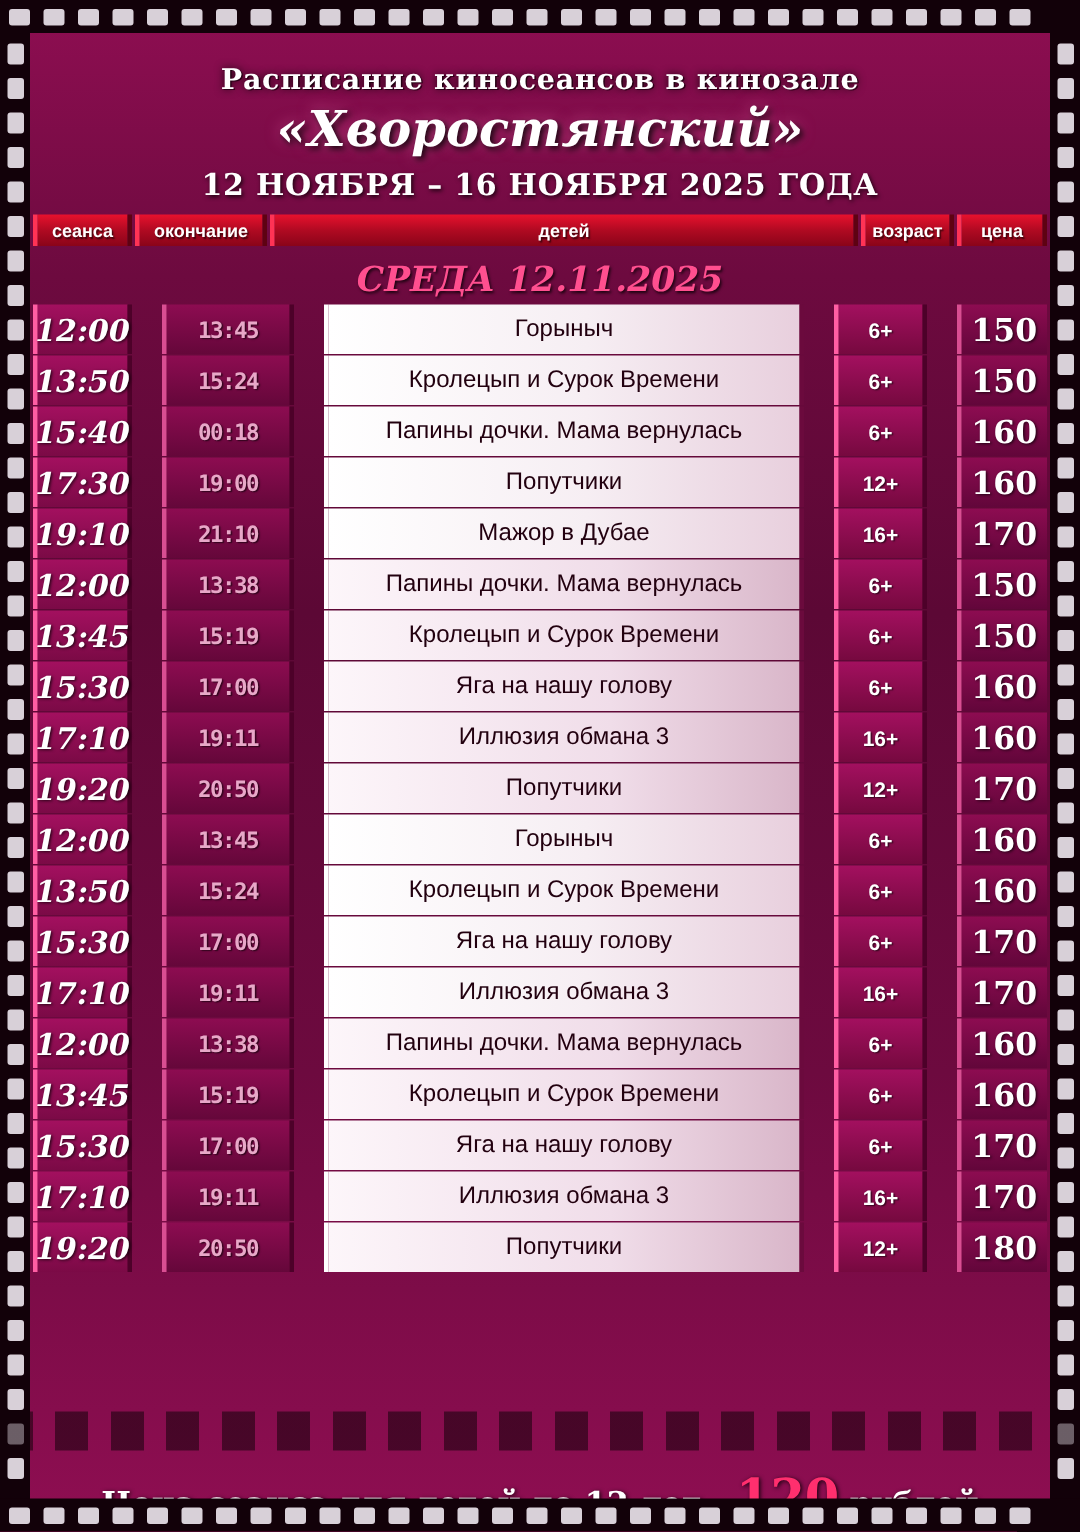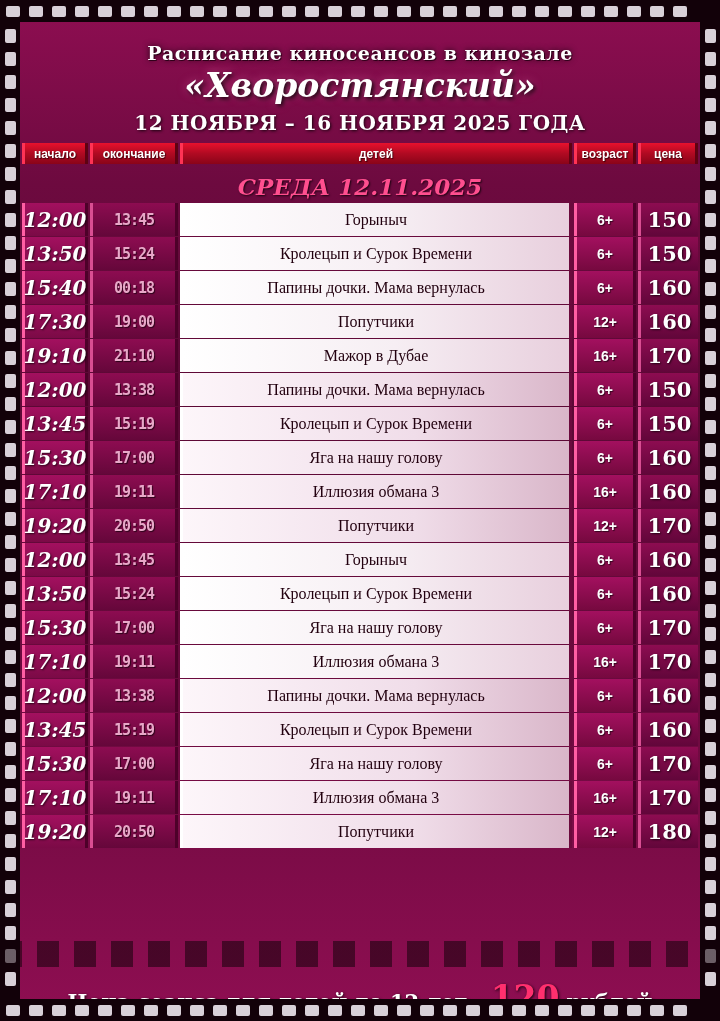--- a/index.html
+++ b/index.html
@@ -144,21 +144,21 @@
     text-shadow: 1px 1px 2px rgba(0,0,0,.75);
     padding: 5px 0 3px 0;
   }
 
   
   .row {
     display: flex;
     align-items: stretch;
     height: 33px;
     margin: 0 2px 1px 2px;
-    gap: 2px;
+    gap: 20px;
   }
   .cell {
     display: flex;
     align-items: center;
     justify-content: center;
     position: relative;
   }
   .c-start {
     width: 66px;
     font-family: "DejaVu Serif", serif;
@@ -178,21 +178,21 @@
     font-size: 15px;
     color: #e8a8c8;
     background: linear-gradient(180deg, #8d0c51 0%, #65073a 100%);
     border-left: 3px solid #d94e92;
     border-right: 3px solid #4d0129;
     letter-spacing: -1px;
     text-shadow: 1px 1px 1px rgba(0,0,0,.6);
   }
   .c-film {
     flex: 1 1 auto;
-    font-family: Liberation Serif, serif;
+    font-family: Liberation Sans, sans-serif;
     font-size: 16px;
     color: #22000f;
     background: linear-gradient(90deg, #ffffff 0%, #f6eef3 55%, #e8cfdd 100%);
     border-left: 3px solid #ffffff;
     border-right: 3px solid #6b0a3d;
   }
   .c-age {
     width: 62px;
     font-family: "Liberation Sans", sans-serif;
     font-weight: bold;
@@ -417,21 +417,21 @@
 
   <div class="content">
 
     <div class="header">
       <div class="h-line1">Расписание киносеансов в кинозале</div>
       <div class="h-line2">«Хворостянский»</div>
       <div class="h-line3">12 НОЯБРЯ – 16 НОЯБРЯ 2025 ГОДА</div>
     </div>
 
     <div class="colhead">
-      <div class="ch start">начало</div>
+      <div class="ch start">сеанса</div>
       <div class="ch end">окончание</div>
       <div class="ch film">детей</div>
       <div class="ch age">возраст</div>
       <div class="ch price">цена</div>
     </div>
 
     <div id="schedule">
         <div class="block">
           <div class="day-title">СРЕДА 12.11.2025</div>
           <div class="row">

